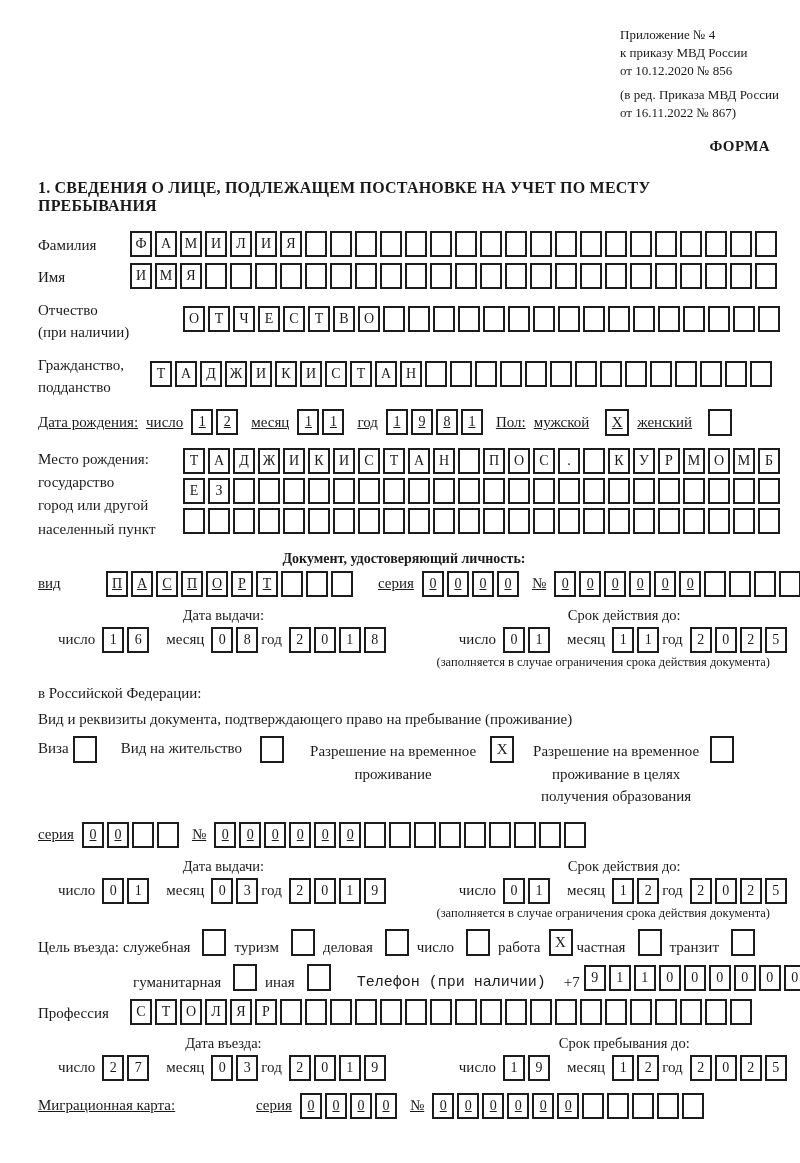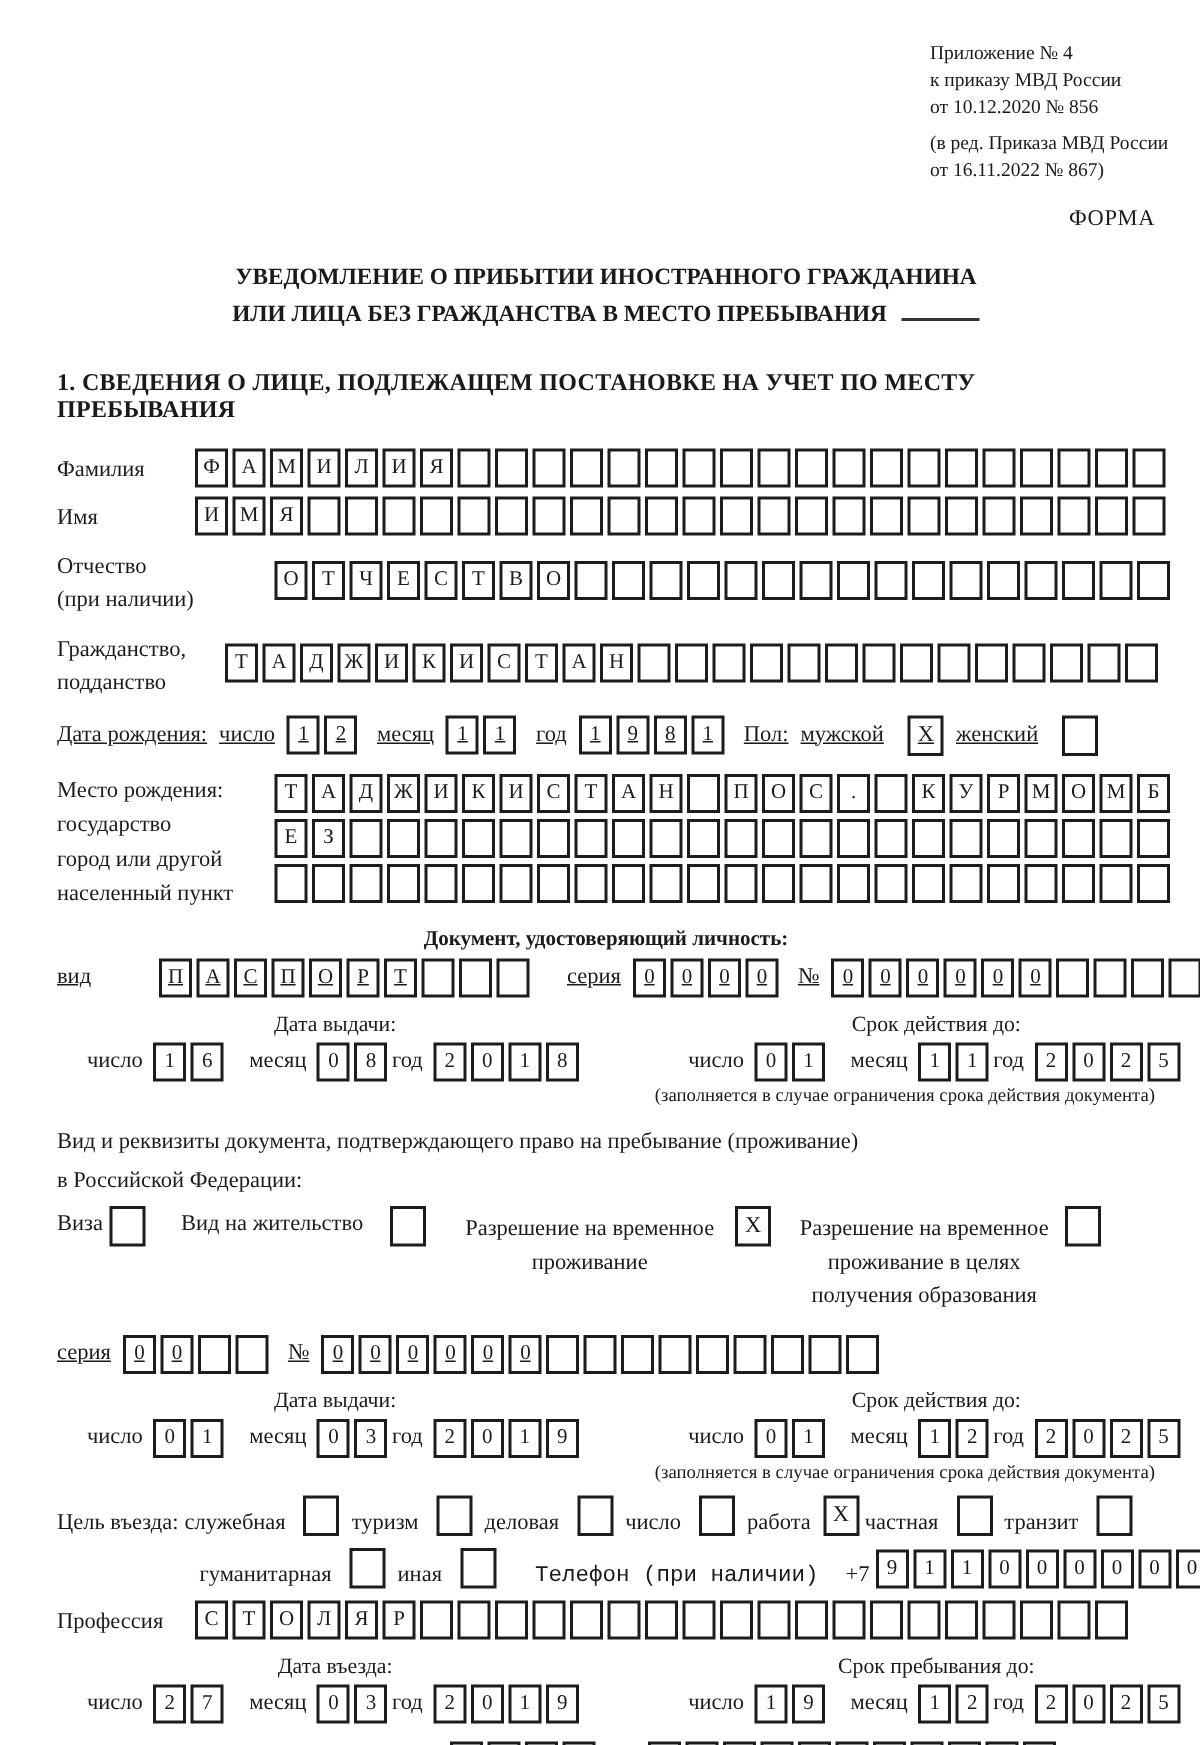--- a/index.html
+++ b/index.html
@@ -4,21 +4,21 @@
 <style>
   html,body{margin:0;padding:0;background:#fff;}
   .page{
     width:800px;min-height:1163px;box-sizing:border-box;
     padding:26px 30px 30px 38px;
     font-family:"Liberation Serif", serif;color:#1a1a1a;font-size:15px;
     position:relative;background:#fff;
   }
   .hdr-right{margin-left:582px;width:190px;font-size:13px;line-height:1.4;}
   .hdr-gap{height:5px;}
-  .forma{text-align:right;font-weight:normal;font-size:15px;margin-top:16px;letter-spacing:.4px;}
+  .forma{text-align:right;font-weight:bold;font-size:15px;margin-top:16px;letter-spacing:.4px;}
   .title{text-align:center;font-weight:bold;font-size:15.5px;margin-top:18px;line-height:1.6;}
   .title-underline{display:inline-block;width:52px;border-bottom:2px solid #333;margin-left:10px;vertical-align:baseline;}
   .section-heading{font-weight:bold;font-size:16px;margin-top:24px;letter-spacing:.2px;}
   .row{display:flex;align-items:center;margin-top:6px;}
   .lbl{flex:none;padding-top:4px;}
   .lbl2{flex:none;padding-top:4px;line-height:1.5;}
   .w92{width:92px;} .w145{width:145px;} .w112{width:112px;}
   .cells{display:flex;flex:none;}
   .cell{
     box-sizing:border-box;flex:none;width:22px;height:26px;border:2px solid #1c1c1c;
@@ -62,24 +62,20 @@
     <div>Приложение № 4</div>
     <div>к приказу МВД России</div>
     <div>от 10.12.2020 № 856</div>
     <div class="hdr-gap"></div>
     <div>(в ред. Приказа МВД России</div>
     <div>от 16.11.2022 № 867)</div>
   </div>
 
   <div class="forma">ФОРМА</div>
 
-  <div class="title">
-    <span>УВЕДОМЛЕНИЕ О ПРИБЫТИИ ИНОСТРАННОГО ГРАЖДАНИНА</span><br>
-    <span>ИЛИ ЛИЦА БЕЗ ГРАЖДАНСТВА В МЕСТО ПРЕБЫВАНИЯ</span><span class="title-underline"></span>
-  </div>
 
   <div class="section-heading">1. СВЕДЕНИЯ О ЛИЦЕ, ПОДЛЕЖАЩЕМ ПОСТАНОВКЕ НА УЧЕТ ПО МЕСТУ ПРЕБЫВАНИЯ</div>
 
   <div class="row" style="margin-top:16px;">
     <div class="lbl w92">Фамилия</div>
     <div class="cells">
         <span class="cell">Ф</span>
         <span class="cell">А</span>
         <span class="cell">М</span>
         <span class="cell">И</span>
@@ -404,22 +400,22 @@
             <span class="cell">0</span>
             <span class="cell">2</span>
             <span class="cell">5</span>
           </span>
       </div>
     </div>
   </div>
   <div class="note">(заполняется в случае ограничения срока действия документа)</div>
 
   <div class="intro">
+    <div>в Российской Федерации:</div>
     <div>Вид и реквизиты документа, подтверждающего право на пребывание (проживание)</div>
-    <div>в Российской Федерации:</div>
   </div>
 
   <div class="permit-row">
     <div class="permit-item">
       <span class="plabel">Виза</span>
       <span class="cb" style="margin-left:4px;"></span>
     </div>
     <div class="permit-item" style="margin-left:16px;">
       <span class="plabel">Вид на жительство</span>
       <span class="cb" style="margin-left:18px;"></span>

